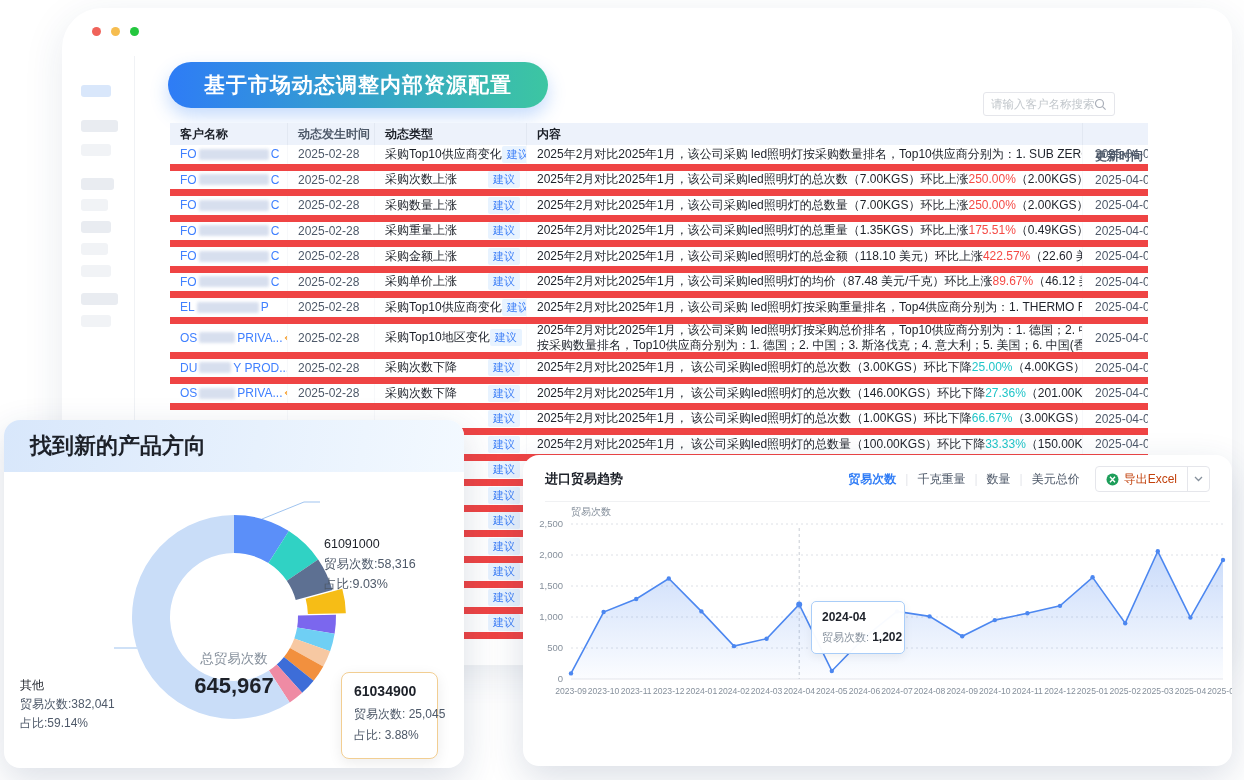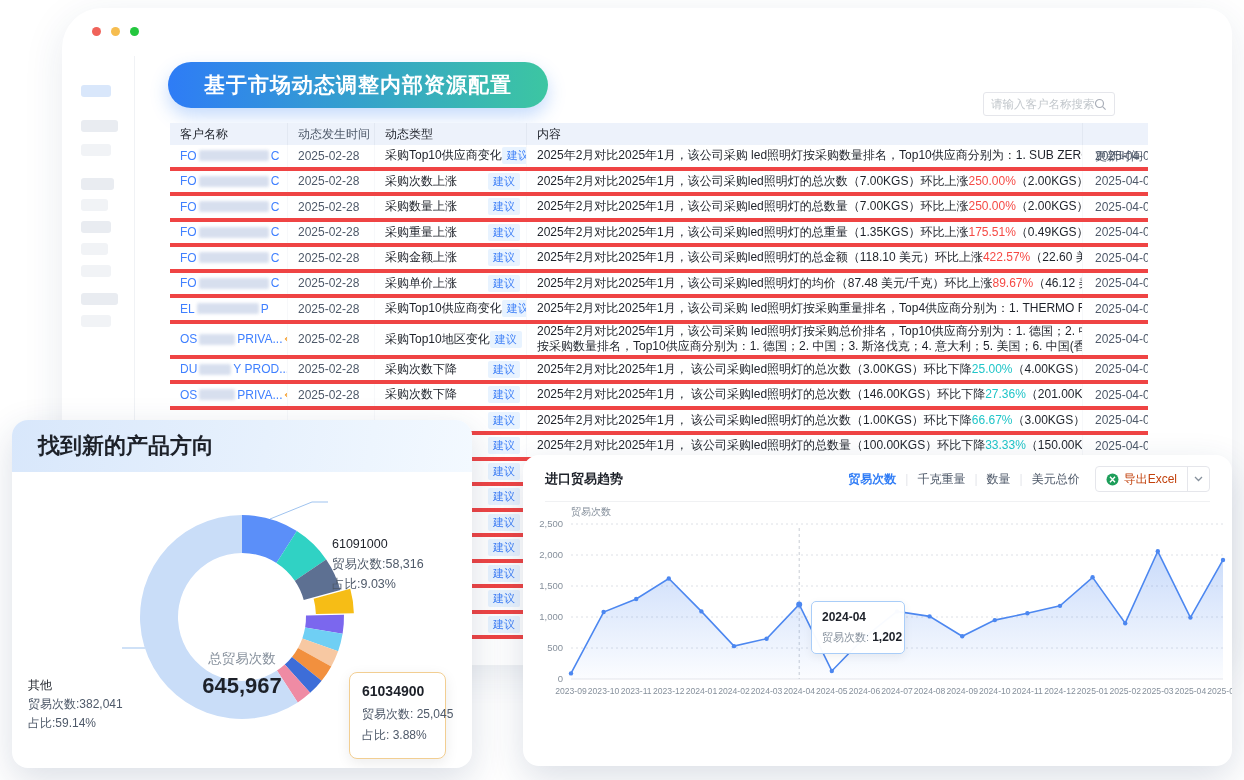--- a/index.html
+++ b/index.html
@@ -22,46 +22,46 @@
                 background:linear-gradient(90deg,#2E7CF6,#3CC6A2); color:#fff; font-size:21px; font-weight:bold;
                 line-height:46px; letter-spacing:1px; box-shadow:0 8px 18px rgba(46,124,246,.28); white-space:nowrap; }
 
   .search { position:absolute; left:921px; top:84px; width:132px; height:24px; border:1px solid #E5E6EB;
             border-radius:3px; display:flex; align-items:center; padding:0 7px; background:#fff; }
   .search input { border:0; outline:0; flex:1; font-size:11.5px; color:#1D2129; font-family:inherit; min-width:0; }
   .search input::placeholder { color:#C2C7CC; }
 
   
   .table { position:absolute; left:108px; top:115px; width:978px; font-size:12px; }
-  .thead { display:flex; background:#EDF2FB; height:22px; align-items:center; font-weight:normal; color:#1D2129; }
+  .thead { display:flex; background:#EDF2FB; height:22px; align-items:center; font-weight:bold; color:#1D2129; }
   .cell { padding-left:10px; height:100%; display:flex; align-items:center; overflow:hidden; }
   .thead .cell { border-right:1px solid #E2E8F2; }
   .thead .cell:last-child { border-right:0;margin-top:44px; }
   .c-name { width:118px; } .c-date { width:87px; } .c-type { width:152px; }
   .c-content { width:556px; } .c-update { width:65px; padding-left:12px; }
-  .tr { display:flex; align-items:center; height:25.5px; border-bottom:4px solid #ef4444; }
+  .tr { display:flex; align-items:center; height:25.5px; border-bottom:7px solid #ef4444; }
   .tr .cell { border-right:1px solid #F7F8FA; }
   .tr .cell:last-child { border-right:0; }
   .tr.tall { height:35px; }
   .nl { color:#4080FF; white-space:nowrap; }
   .mask { display:inline-block; height:11px; background:#C7D2E8; border-radius:2px; filter:blur(1.5px);
           opacity:.7; margin:0 2px; flex:none; }
   .tag { flex:none; margin-left:2px; }
   .type-text { color:#1D2129; white-space:nowrap; }
   .badge { background:#E8F3FF; color:#3D7FF7; font-size:11px; line-height:15px; padding:1px 5px;
            border-radius:2px; margin-left:auto; margin-right:6px; flex:none; }
   .c-content .clwrap { width:100%; overflow:hidden; }
   .cl { white-space:nowrap; overflow:hidden; line-height:15px; color:#1D2129; }
   .c-date, .c-update { color:#4E5969; white-space:nowrap; }
 
   
   .panel { position:absolute; background:#fff; border-radius:16px; box-shadow:0 12px 36px rgba(31,56,100,.16); overflow:hidden; }
   .panel-header { height:52px; background:linear-gradient(100deg,#D8E7FB 0%,#E7F1FD 55%,#F3F9FF 100%);
                   display:flex; align-items:center; padding:0 26px; font-size:22px; font-weight:bold; color:#1D2129; }
-  .panel-left  { left:12px;   top:420px; width:460px; height:348px; z-index:5; }
+  .panel-left  { left:4px;   top:420px; width:460px; height:348px; z-index:5; }
   .panel-right { left:523px; top:455px; width:709px; height:311px; z-index:6; }
   .panel-body { position:relative; }
 
   
   .ann { position:absolute; font-size:12.5px; color:#4E5969; line-height:20px; }
   .ann .ann-name { color:#1D2129; }
   .ann-top { left:320px; top:62px; }
   .ann-left { left:16px; top:204px; line-height:19px; font-size:12px; }
   .donut-center { position:absolute; left:230px; top:178px; transform:translateX(-50%); text-align:center; }
   .donut-center .dc-label { font-size:13.5px; color:#86909C; margin-bottom:5px; white-space:nowrap; }

